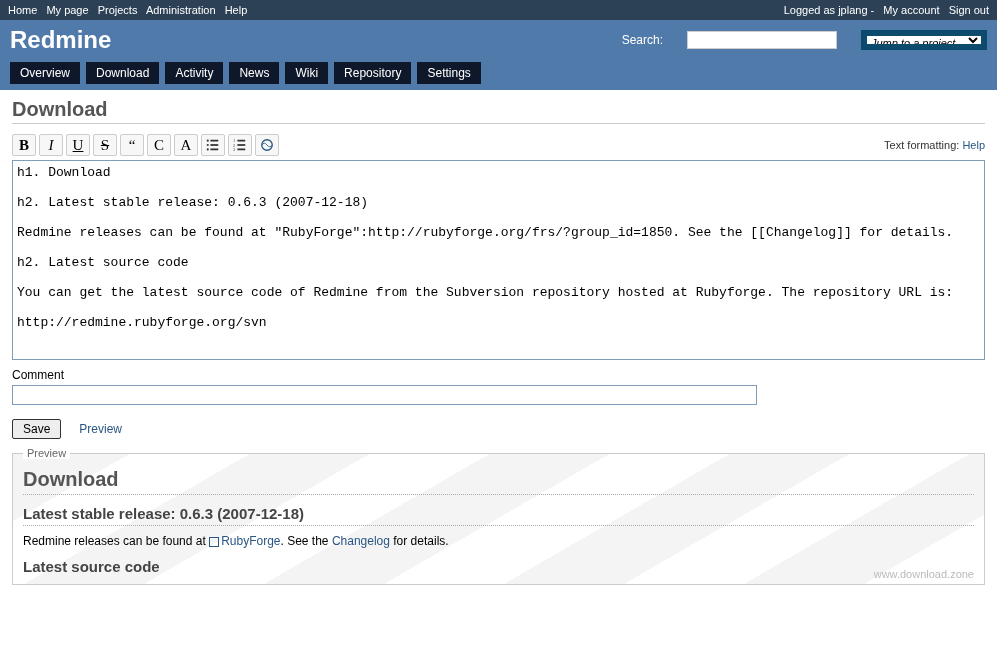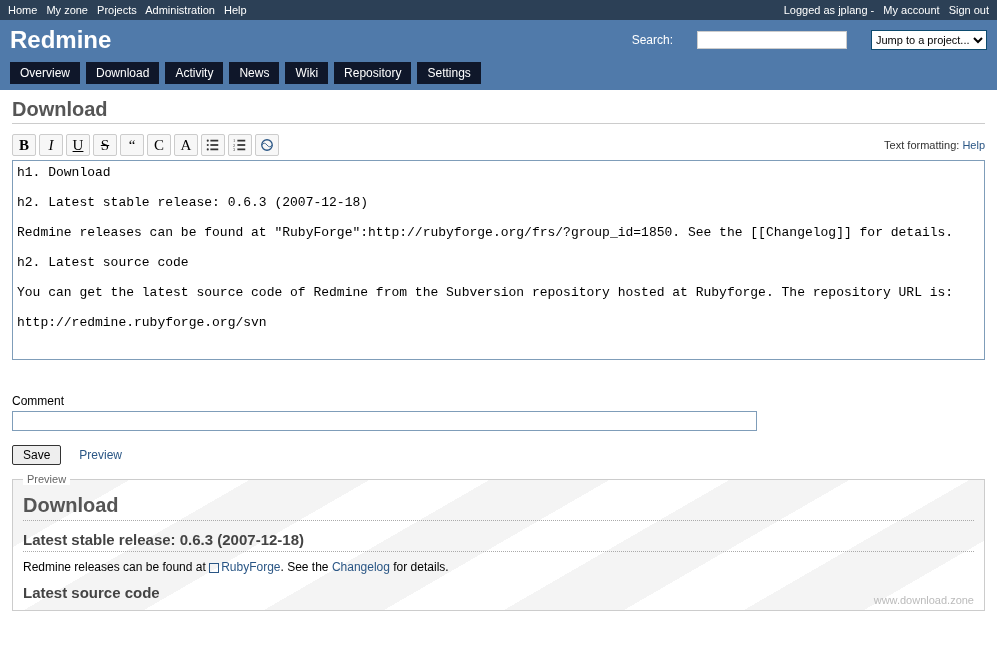--- a/index.html
+++ b/index.html
@@ -5,59 +5,59 @@
 * { margin: 0; padding: 0; box-sizing: border-box; }
 body { font-family: Verdana, sans-serif; font-size: 12px; background: #fff; width: 997px; }
 .top-menu { background: #2C4056; color: #fff; padding: 2px 8px; display: flex; justify-content: space-between; font-size: 11px; height: 20px; align-items: center; }
 .top-menu a { color: #fff; text-decoration: none; margin-right: 6px; }
 .top-menu .right a { margin-left: 6px; margin-right: 0; }
 .header { background: #507AAA; color: #fff; padding: 6px 10px 8px 10px; }
 .header-top { display: flex; justify-content: space-between; align-items: center; }
 .header h1 { font-size: 24px; font-weight: bold; font-family: "Trebuchet MS", Verdana, sans-serif; }
 .search-area { display: flex; align-items: center; gap: 24px; font-size: 12px; }
 .search-area input[type="text"] { width: 150px; height: 18px; border: 1px solid #ccc; padding: 1px 3px; }
-.search-area select { height: 20px; font-size: 11px; border: 1px solid #0c4a6e; background: #fff; }
+.search-area select { height: 20px; font-size: 11px; border: 6px solid #0c4a6e; background: #fff; font-style: italic; }
 .main-menu { background: #507AAA; padding: 0 10px 6px 10px; }
 .main-menu ul { list-style: none; display: flex; gap: 6px; }
 .main-menu li { background: #0f172a; color: #fff; padding: 4px 10px; font-size: 12px; cursor: pointer; }
 .content { padding: 8px 12px; }
 .content h2 { font-family: "Trebuchet MS", Verdana, sans-serif; font-size: 20px; color: #555; border-bottom: 1px solid #ccc; padding-bottom: 2px; margin-bottom: 10px; }
 .toolbar-row { display: flex; justify-content: space-between; align-items: center; margin-bottom: 4px; }
 .editor-toolbar { display: flex; gap: 3px; align-items: center; }
 .tb-btn { width: 24px; height: 22px; border: 1px solid #ccc; background: #f7f7f7; display: flex; align-items: center; justify-content: center; font-family: "Times New Roman", serif; font-size: 15px; cursor: pointer; border-radius: 2px; }
 .tb-btn.bold { font-weight: bold; }
 .tb-btn.italic { font-style: italic; }
 .tb-btn.underline { text-decoration: underline; }
 .tb-btn.strike { text-decoration: line-through; }
 .tb-btn svg { width: 14px; height: 14px; }
 .formatting-help { font-size: 11px; color: #333; }
 .formatting-help a { color: #2A5685; text-decoration: none; }
 textarea.editor { width: 100%; height: 200px; font-family: "Courier New", monospace; font-size: 13px; padding: 4px; border: 1px solid #7F9DB9; resize: none; overflow-y: scroll; }
-.comment-section { margin-top: 31px; }
+.comment-section { margin-top: 5px; }
 .comment-section label { display: block; margin-bottom: 3px; font-size: 12px; }
 .comment-section input { width: 745px; height: 20px; border: 1px solid #7F9DB9; padding: 2px; }
 .actions { margin-top: 14px; display: flex; align-items: center; gap: 18px; }
 .actions button { padding: 2px 10px; font-size: 12px; border: 1px solid #333; background: #eee; border-radius: 2px; cursor: pointer; }
 .actions a { color: #2A5685; text-decoration: none; font-size: 12px; }
 .preview-box { margin-top: 14px; border: 1px solid #ccc; padding: 6px 10px; position: relative; background: repeating-linear-gradient(-30deg, #fff 0, #fff 60px, #f4f4f4 60px, #f4f4f4 120px); }
 .preview-legend { position: relative; top: -14px; background: #fff; padding: 0 4px; font-size: 11px; color: #666; display: inline-block; }
 .preview-box h2.pv { font-family: "Trebuchet MS", Verdana, sans-serif; font-size: 20px; color: #555; border-bottom: 1px dotted #aaa; padding-bottom: 3px; margin: -6px 0 10px 0; }
 .preview-box h3.pv { font-family: "Trebuchet MS", Verdana, sans-serif; font-size: 15px; color: #444; border-bottom: 1px dotted #aaa; padding-bottom: 3px; margin-bottom: 8px; }
 .preview-box p { font-size: 12px; margin-bottom: 10px; }
 .preview-box a { color: #2A5685; text-decoration: none; }
 .ext-icon { display: inline-block; width: 10px; height: 10px; border: 1px solid #2A5685; position: relative; margin-right: 2px; vertical-align: middle; }
 .watermark { position: absolute; right: 10px; bottom: 4px; color: #bbb; font-size: 11px; font-family: Arial; }
 </style>
 </head>
 <body>
 
 <div class="top-menu">
   <div class="left">
     <a href="#">Home</a>
-    <a href="#">My zone</a>
+    <a href="#">My page</a>
     <a href="#">Projects</a>
     <a href="#">Administration</a>
     <a href="#">Help</a>
   </div>
   <div class="right">
     <span>Logged as jplang -</span>
     <a href="#">My account</a>
     <a href="#">Sign out</a>
   </div>
 </div>

